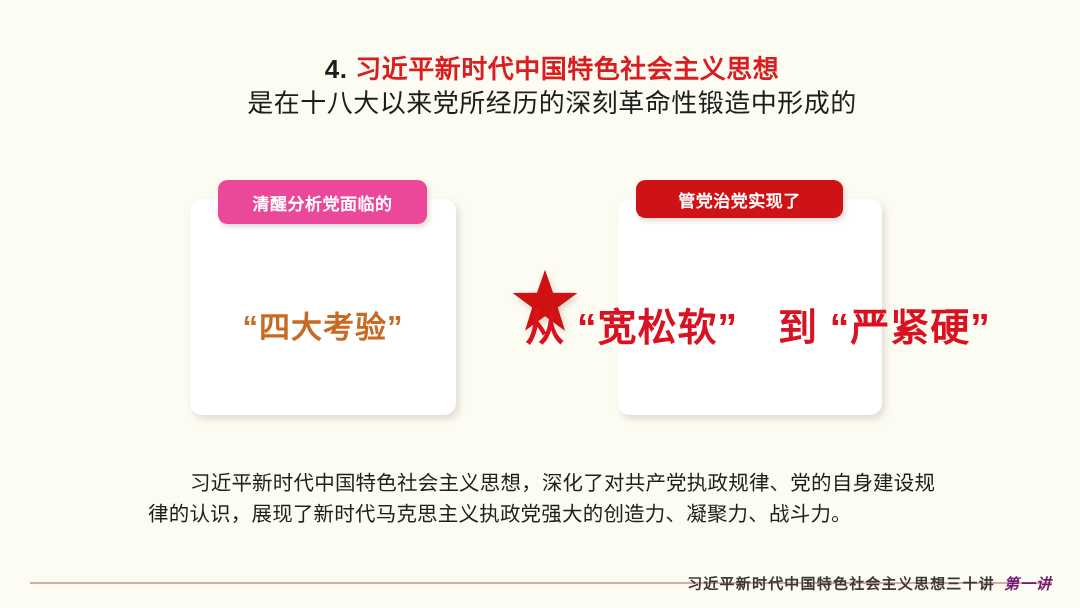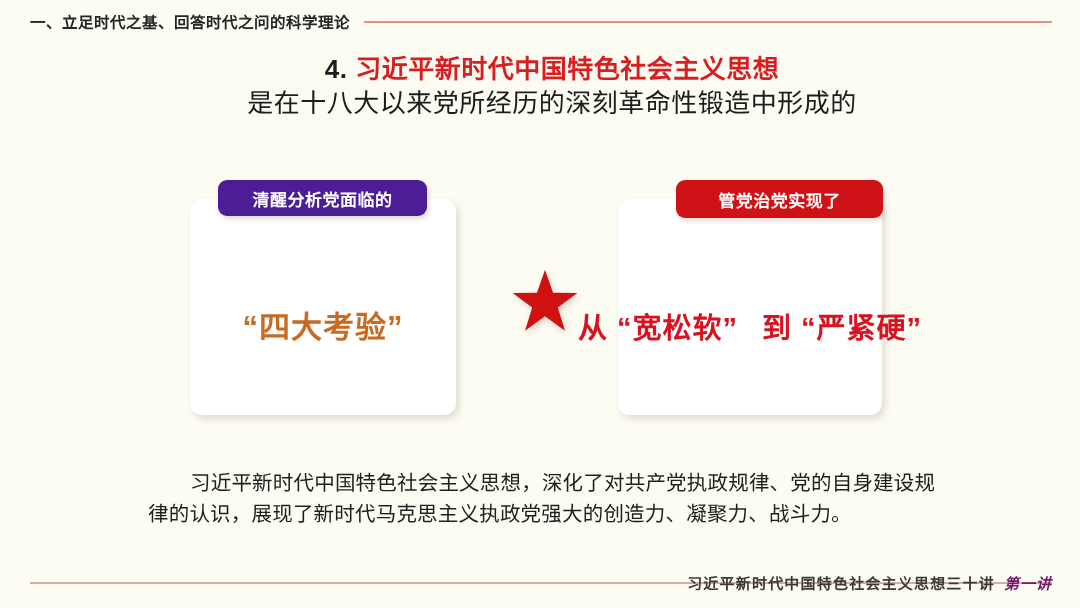--- a/index.html
+++ b/index.html
@@ -108,27 +108,27 @@
     display: flex;
     align-items: center;
     justify-content: center;
     box-shadow: 2px 3px 5px rgba(120, 90, 70, 0.22);
     white-space: nowrap;
   }
   .badge-left {
     left: 218px;
     top: 180px;
     width: 209px;
-    height: 36px;
-    background: #4c1d95;
+    height: 44px;
+    background: #ec4899;
     font-size: 17px;
     letter-spacing: 0.5px;
   }
   .badge-right {
-    left: 676px;
+    left: 636px;
     top: 180px;
     width: 207px;
     height: 38px;
     background: #ce1216;
     font-size: 17px;
     letter-spacing: 0.5px;
   }
 
   .card-body {
     position: absolute;
@@ -147,22 +147,23 @@
     white-space: nowrap;
     letter-spacing: 1px;
   }
   .card-left .card-text {
     color: #c96a22;
     font-size: 31px;
     line-height: 36px;
   }
   .card-right .card-text {
     color: #d81220;
-    font-size: 29px;
+    font-size: 39px;
     line-height: 36px;
+    margin-left: 16px;
   }
 
   
   .star-wrap {
     position: absolute;
     left: 511px;
     top: 268px;
     width: 68px;
     height: 66px;
     filter: drop-shadow(2px 3px 3px rgba(130, 110, 90, 0.3));
@@ -217,24 +218,20 @@
     letter-spacing: 1px;
     font-style: italic;
     white-space: nowrap;
   }
 </style>
 </head>
 <body>
 
 <div class="slide">
 
-  <div class="header">
-    <div class="header-title">一、立足时代之基、回答时代之问的科学理论</div>
-    <div class="header-rule"></div>
-  </div>
 
   <div class="title-block">
     <div class="title-line1">
       <span class="title-num">4.</span>
       <span class="title-red">习近平新时代中国特色社会主义思想</span>
     </div>
     <div class="title-line2">是在十八大以来党所经历的深刻革命性锻造中形成的</div>
   </div>
 
   <div class="card card-left">

